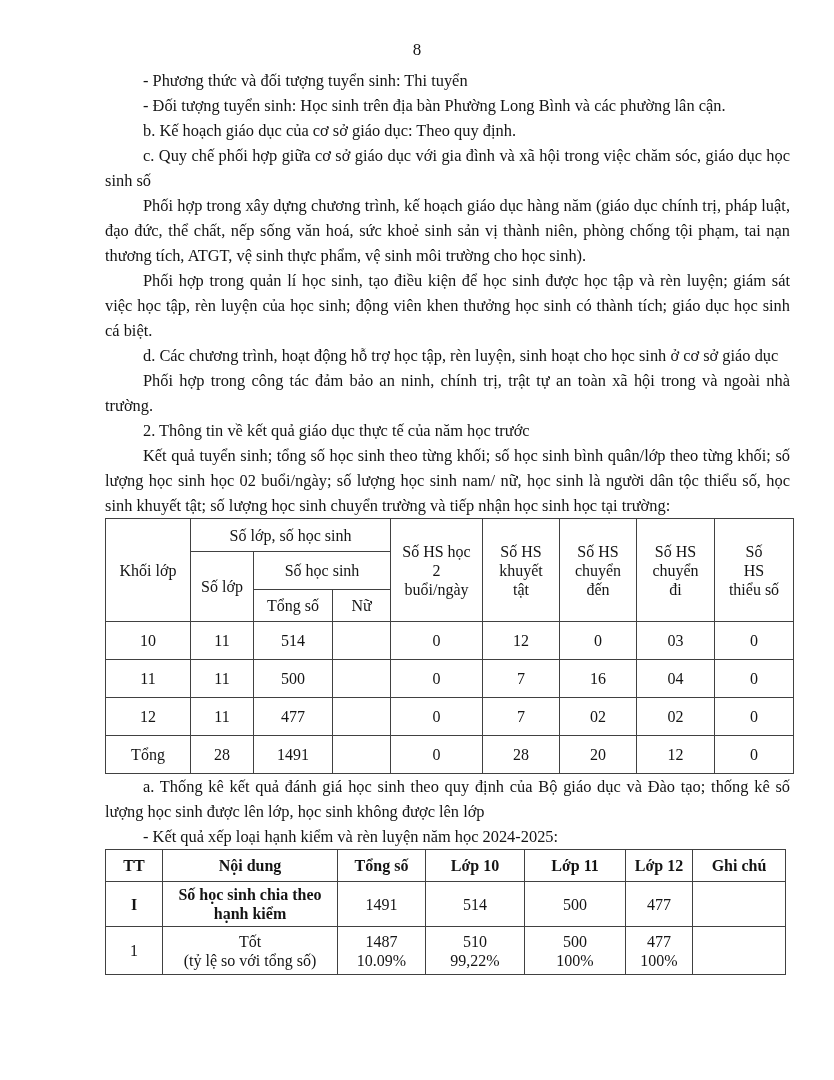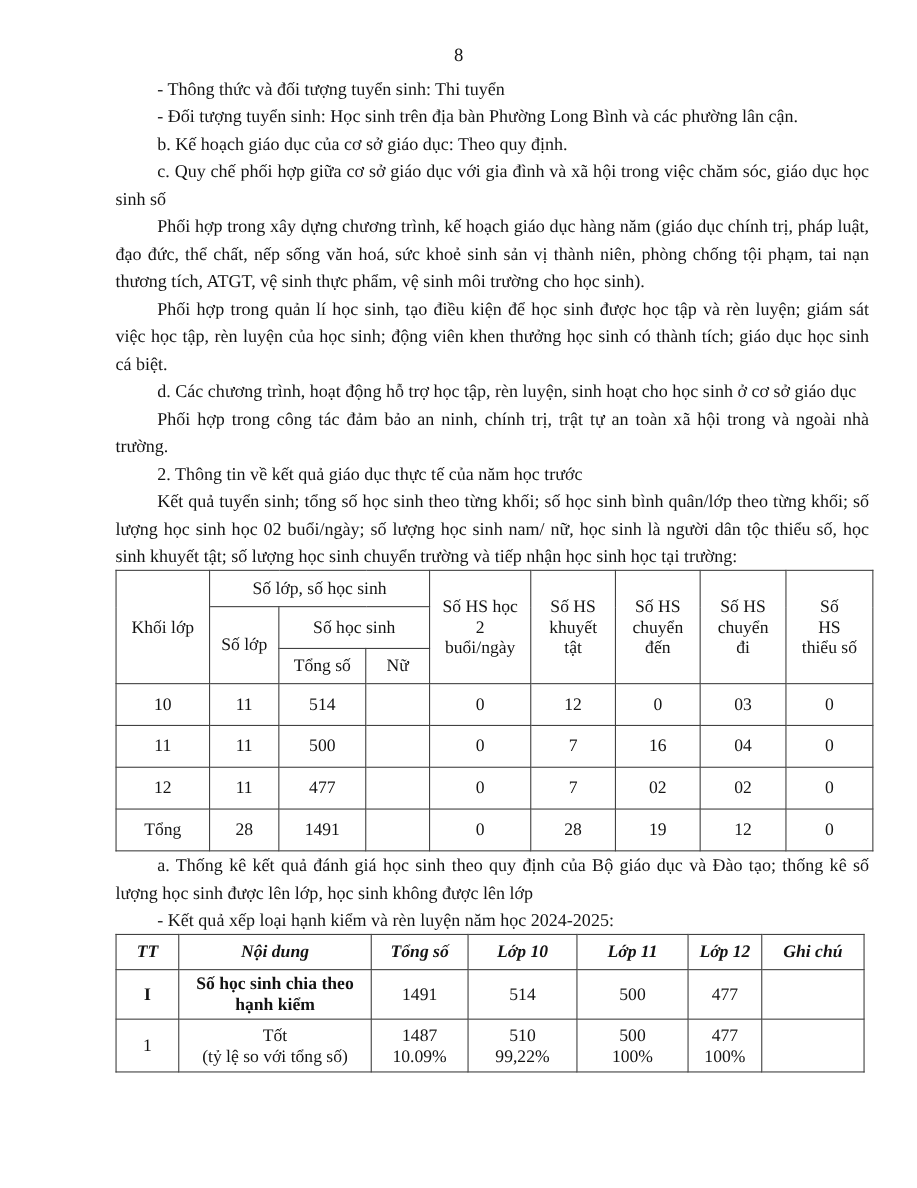--- a/index.html
+++ b/index.html
@@ -47,38 +47,38 @@
   
   .t1 { width:688px; margin-top:0; }
   .t1 tr.h1 { height:33px; }
   .t1 tr.h2 { height:38px; }
   .t1 tr.h3 { height:32px; }
   .t1 tbody tr { height:38px; }
   .t1 tr.total td { font-weight:normal; }
 
   
   .t2 { width:680px; margin-top:0; }
-  .t2 tr.head { height:32px;font-style:italic; }
+  .t2 tr.head { height:32px; }
   .t2 tr.head th { font-weight:bold; }
   .t2 tr.rowI { height:45px; }
   .t2 tr.row1 { height:48px; }
   .t2 .b { font-weight:bold; }
 
   .gap-after-table { margin-top:7px; }
 </style>
 </head>
 <body>
 
 <div class="page">
 
   <div class="page-number">8</div>
 
   <div class="content">
 
-    <p>- Thông thức và đối tượng tuyển sinh: Thi tuyển</p>
+    <p>- Phương thức và đối tượng tuyển sinh: Thi tuyển</p>
     <p>- Đối tượng tuyển sinh: Học sinh trên địa bàn Phường Long Bình và các phường lân cận.</p>
     <p>b. Kế hoạch giáo dục của cơ sở giáo dục: Theo quy định.</p>
     <p>c. Quy chế phối hợp giữa cơ sở giáo dục với gia đình và xã hội trong việc chăm sóc, giáo dục học sinh số</p>
     <p>Phối hợp trong xây dựng chương trình, kế hoạch giáo dục hàng năm (giáo dục chính trị, pháp luật, đạo đức, thể chất, nếp sống văn hoá, sức khoẻ sinh sản vị thành niên, phòng chống tội phạm, tai nạn thương tích, ATGT, vệ sinh thực phẩm, vệ sinh môi trường cho học sinh).</p>
     <p>Phối hợp trong quản lí học sinh, tạo điều kiện để học sinh được học tập và rèn luyện; giám sát việc học tập, rèn luyện của học sinh; động viên khen thưởng học sinh có thành tích; giáo dục học sinh cá biệt.</p>
     <p>d. Các chương trình, hoạt động hỗ trợ học tập, rèn luyện, sinh hoạt cho học sinh ở cơ sở giáo dục</p>
     <p>Phối hợp trong công tác đảm bảo an ninh, chính trị, trật tự an toàn xã hội trong và ngoài nhà trường.</p>
     <p class="bold">2. Thông tin về kết quả giáo dục thực tế của năm học trước</p>
     <p>Kết quả tuyển sinh; tổng số học sinh theo từng khối; số học sinh bình quân/lớp theo từng khối; số lượng học sinh học 02 buổi/ngày; số lượng học sinh nam/ nữ, học sinh là người dân tộc thiểu số, học sinh khuyết tật; số lượng học sinh chuyển trường và tiếp nhận học sinh học tại trường:</p>
 
@@ -157,21 +157,21 @@
           <td>02</td>
           <td>0</td>
         </tr>
         <tr class="total">
           <td>Tổng</td>
           <td>28</td>
           <td>1491</td>
           <td></td>
           <td>0</td>
           <td>28</td>
-          <td>19</td>
+          <td>20</td>
           <td>12</td>
           <td>0</td>
         </tr>
       </tbody>
     </table>
 
     <p class="gap-after-table">a. Thống kê kết quả đánh giá học sinh theo quy định của Bộ giáo dục và Đào tạo; thống kê số lượng học sinh được lên lớp, học sinh không được lên lớp</p>
     <p>- Kết quả xếp loại hạnh kiểm và rèn luyện năm học 2024-2025:</p>
 
     <table class="t2">

